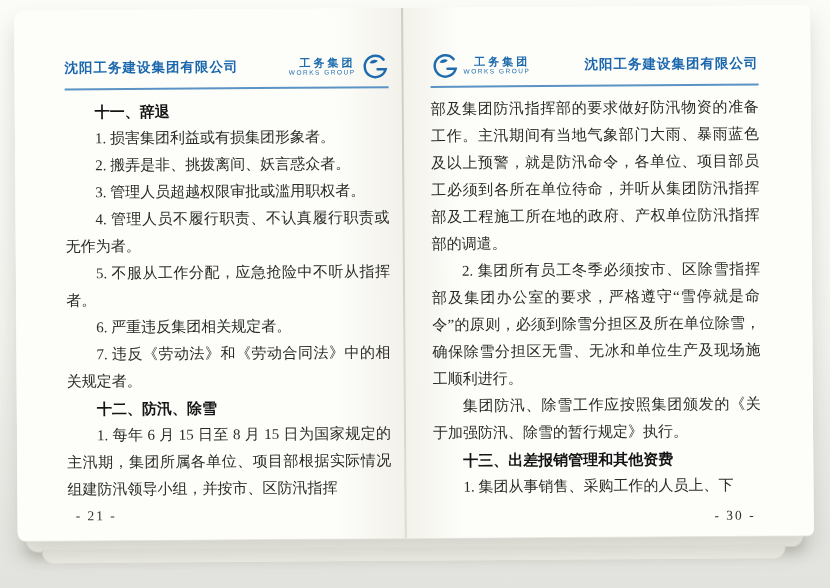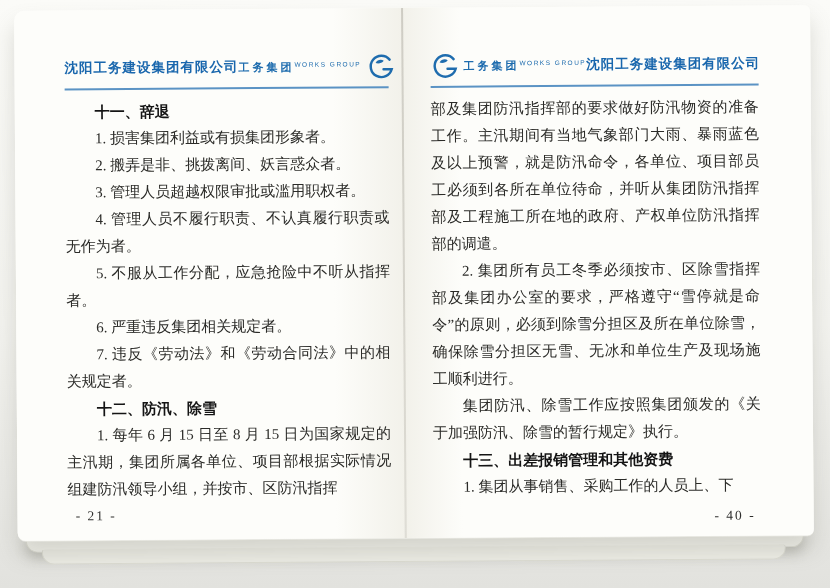--- a/index.html
+++ b/index.html
@@ -21,21 +21,21 @@
   .page{position:absolute;top:0;bottom:0;}
   .page-left{left:0;width:388px;background:linear-gradient(90deg,#fdfdfa 82%,#f2f1ea 100%);border-radius:10px 0 0 8px;}
   .page-right{left:388px;right:0;background:linear-gradient(90deg,#f2f1ea 0%,#fdfdfa 14%);border-radius:0 6px 6px 0;}
   .spine-line{position:absolute;top:0;bottom:0;left:387px;width:2px;background:linear-gradient(180deg,rgba(110,105,92,0.28),rgba(110,105,92,0.16));}
   .page-inner{position:absolute;top:42px;bottom:0;}
   .page-left .page-inner{left:50px;right:14px;}
   .page-right .page-inner{left:28px;right:52px;}
   .page-header{display:flex;justify-content:space-between;align-items:center;height:32px;border-bottom:2px solid #5b93c4;padding-bottom:4px;}
   .company-name{font-family:"Liberation Sans","DejaVu Sans",sans-serif;font-weight:700;font-size:13.5px;color:#1a67ad;letter-spacing:1px;white-space:nowrap;}
   .logo{display:flex;align-items:center;gap:5px;}
-  .logo-text{display:flex;flex-direction:row;align-items:flex-start;line-height:1.1;}
+  .logo-text{display:flex;flex-direction:column;align-items:flex-end;line-height:1.1;}
   .logo-name{font-family:"Liberation Sans","DejaVu Sans",sans-serif;font-weight:700;font-size:11px;color:#1e6cae;letter-spacing:3px;white-space:nowrap;}
   .logo-sub{font-family:"Liberation Sans","DejaVu Sans",sans-serif;font-size:6.5px;color:#1e6cae;letter-spacing:1.5px;white-space:nowrap;}
   .logo svg{display:block;}
   .page-body{margin-top:8px;font-size:15px;line-height:27px;color:#2b2b28;text-align:justify;}
   .page-body p{margin:0;}
   .p{text-indent:2em;}
   .p0{text-indent:0;}
   .h{text-indent:2em;font-family:"Liberation Sans","DejaVu Sans",sans-serif;font-weight:700;color:#141414;}
   .page-number{position:absolute;font-size:13.5px;letter-spacing:2px;color:#2e2e2c;margin-top:20px;}
   .pn-left{left:58px;bottom:16px;}
@@ -97,19 +97,19 @@
             <span class="company-name">沈阳工务建设集团有限公司</span>
           </div>
           <div class="page-body">
             <p class="p0">部及集团防汛指挥部的要求做好防汛物资的准备工作。主汛期间有当地气象部门大雨、暴雨蓝色及以上预警，就是防汛命令，各单位、项目部员工必须到各所在单位待命，并听从集团防汛指挥部及工程施工所在地的政府、产权单位防汛指挥部的调遣。</p>
             <p class="p">2. 集团所有员工冬季必须按市、区除雪指挥部及集团办公室的要求，严格遵守“雪停就是命令”的原则，必须到除雪分担区及所在单位除雪，确保除雪分担区无雪、无冰和单位生产及现场施工顺利进行。</p>
             <p class="p">集团防汛、除雪工作应按照集团颁发的《关于加强防汛、除雪的暂行规定》执行。</p>
             <p class="h">十三、出差报销管理和其他资费</p>
             <p class="p">1. 集团从事销售、采购工作的人员上、下</p>
           </div>
         </div>
-        <span class="page-number pn-right">- 40 -</span>
+        <span class="page-number pn-right">- 30 -</span>
       </div>
 
       <div class="spine-line"></div>
     </div>
   </div>
 </div>
 
 </body></html>

